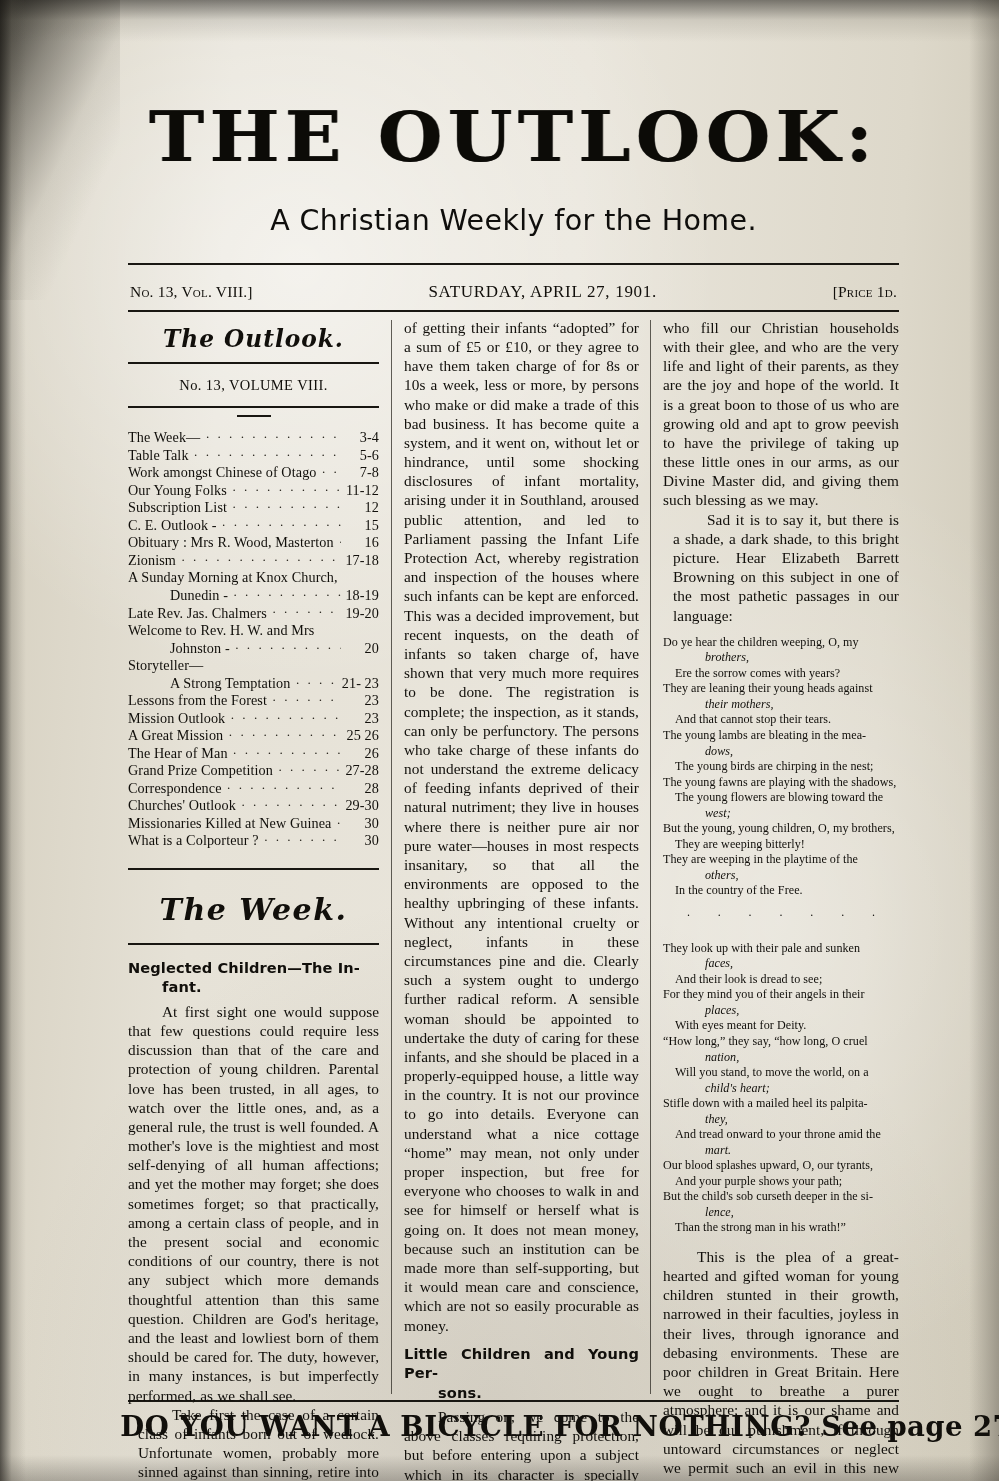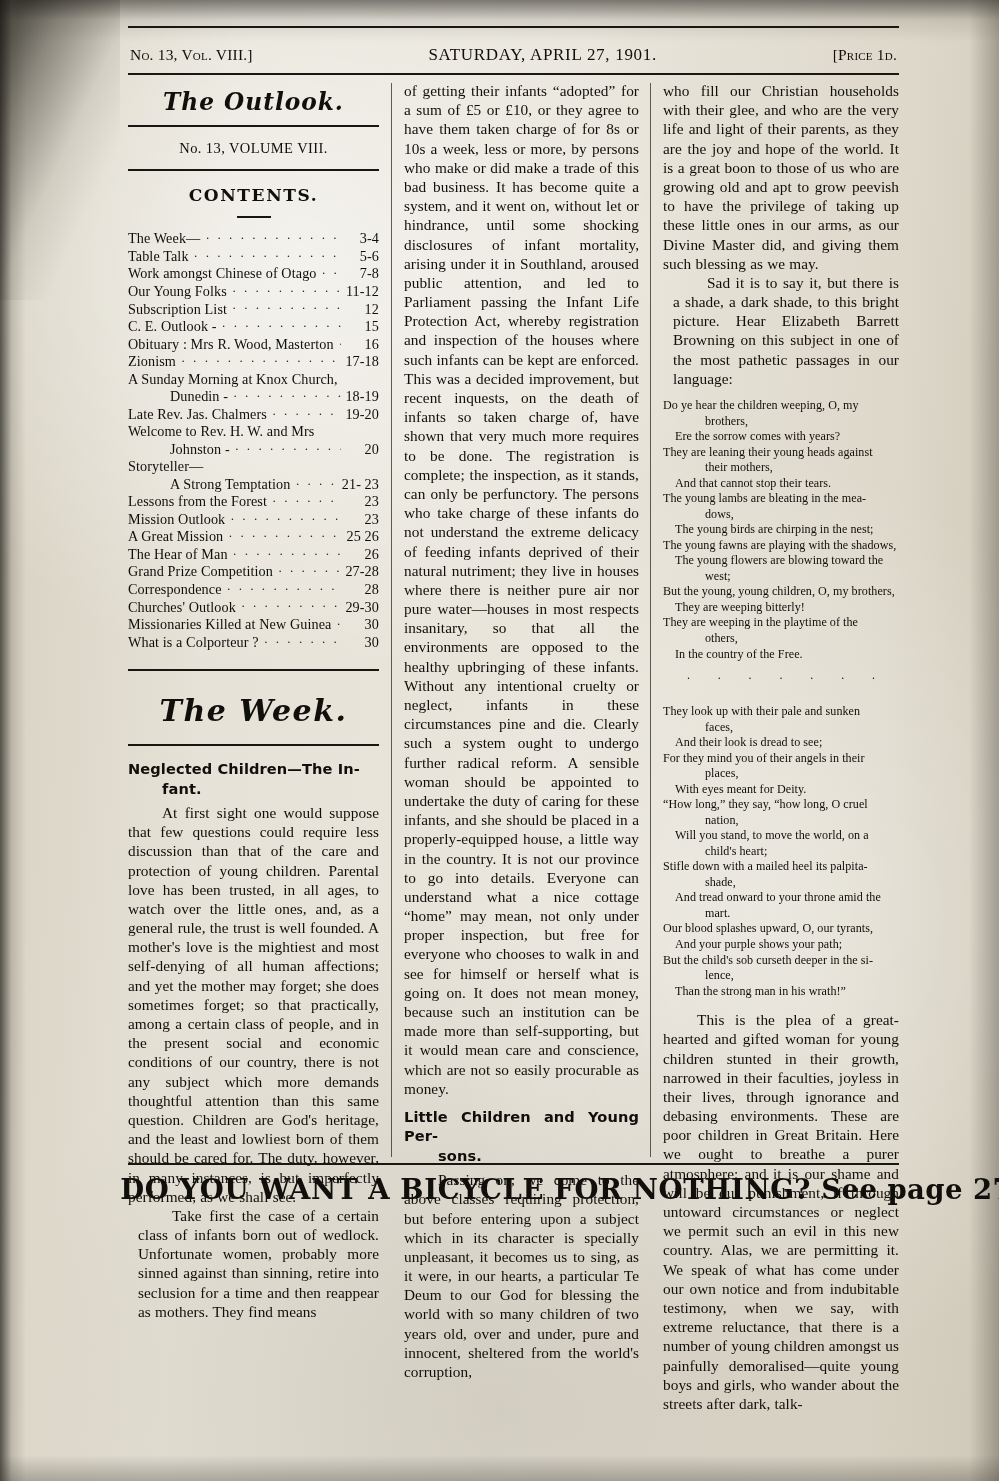--- a/index.html
+++ b/index.html
@@ -300,21 +300,21 @@
 
   
   .poem {
     font-size: 12.1px;
     line-height: 1.285;
     margin: 10px 0 0 0;
     letter-spacing: 0.05px;
   }
   .poem div { white-space: nowrap; }
   .poem .i1 { padding-left: 12px; }
-  .poem .i2 { padding-left: 42px; }
+  .poem .i2 { padding-left: 42px; font-style: italic; }
   .poem-stars {
     display: flex;
     justify-content: space-around;
     padding: 9px 10px 8px 10px;
     font-size: 12px;
     letter-spacing: 0;
   }
 
   
   .bottom-rule {
@@ -345,40 +345,43 @@
 
 <div class="page">
   <div class="scan-edge"></div>
   <div class="scan-edge-top"></div>
   <div class="scan-edge-left"></div>
   <div class="scan-edge-right"></div>
   <div class="scan-edge-bottom"></div>
 
   <div class="content ink">
 
+    <div class="masthead">
+      <div class="masthead-title">THE OUTLOOK:</div>
+      <div class="masthead-sub">A Christian Weekly for the Home.</div>
+    </div>
 
     <hr class="rule-double">
 
     <div class="issue-line">
       <span class="sc">No. 13, Vol. VIII.]</span>
       <span class="issue-date">SATURDAY, APRIL 27, 1901.</span>
       <span class="sc">[Price 1d.</span>
     </div>
 
     <hr class="rule-under-issue">
 
     <div class="columns">
 
       <div class="col col-1">
 
         <div class="blackletter box-title">The Outlook.</div>
         <hr class="hr-heavy">
         <div class="vol-line">No. 13, VOLUME VIII.</div>
         <hr class="hr-med">
-        <div class="contents-head">CONTENTS.</div>
         <div class="tiny-rule"></div>
 
         <div class="toc" id="toc-list">
             <div class="toc-row">
               <span class="t">The Week—</span>
               <span class="leader"></span>
               <span class="p">3-4</span>
             </div>
             <div class="toc-row">
               <span class="t">Table Talk</span>
@@ -565,21 +568,21 @@
             <div class="i2">faces,</div>
             <div class="i1">And their look is dread to see;</div>
             <div class="">For they mind you of their angels in their</div>
             <div class="i2">places,</div>
             <div class="i1">With eyes meant for Deity.</div>
             <div class="">“How long,” they say, “how long, O cruel</div>
             <div class="i2">nation,</div>
             <div class="i1">Will you stand, to move the world, on a</div>
             <div class="i2">child's heart;</div>
             <div class="">Stifle down with a mailed heel its palpita-</div>
-            <div class="i2">shade,</div>
+            <div class="i2">they,</div>
             <div class="i1">And tread onward to your throne amid the</div>
             <div class="i2">mart.</div>
             <div class="">Our blood splashes upward, O, our tyrants,</div>
             <div class="i1">And your purple shows your path;</div>
             <div class="">But the child's sob curseth deeper in the si-</div>
             <div class="i2">lence,</div>
             <div class="i1">Than the strong man in his wrath!”</div>
           </div>
 
         <p class="body" style="margin-top:11px;">This is the plea of a great-hearted and gifted woman for young children stunted in their growth, narrowed in their faculties, joyless in their lives, through ignorance and debasing environments. These are poor children in Great Britain. Here we ought to breathe a purer atmosphere; and it is our shame and will be our punishment, if through untoward circumstances or neglect we permit such an evil in this new country. Alas, we are permitting it. We speak of what has come under our own notice and from indubitable testimony, when we say, with extreme reluctance, that there is a number of young children amongst us painfully demoralised—quite young boys and girls, who wander about the streets after dark, talk-</p>

